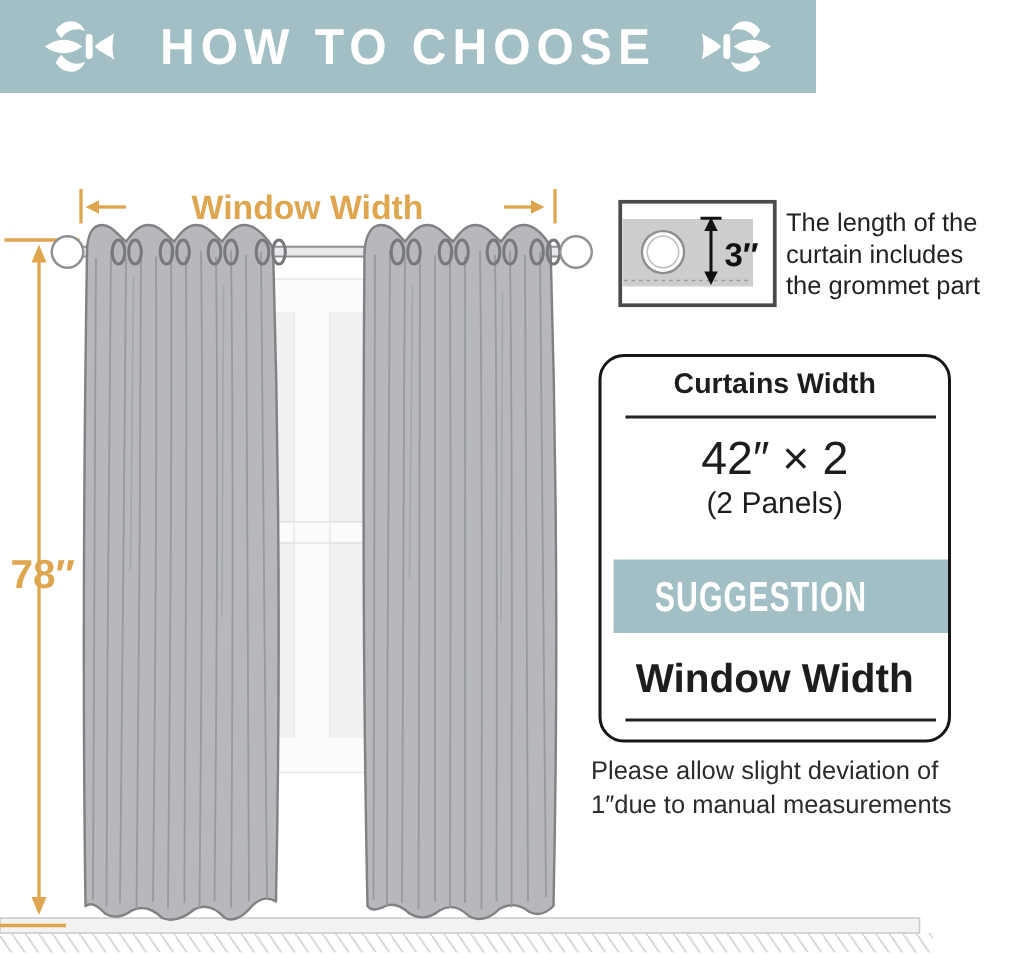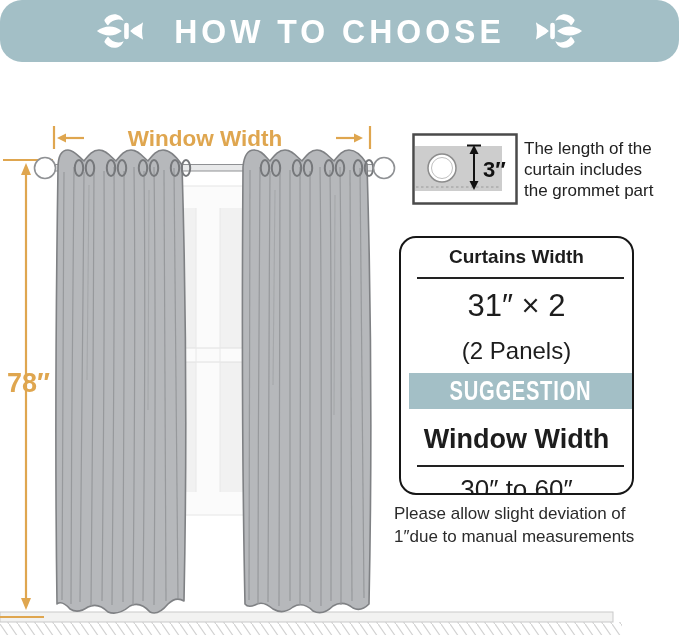--- a/index.html
+++ b/index.html
@@ -5,22 +5,22 @@
   :root{
     --teal:#a3bfc6; --gold:#dfa64f; --ink:#1d1d1d;
     --curtain:#b6b8bb; --curtain-line:#7f8184; --fold:#97999c; --fold2:#a5a7aa;
   }
   *{margin:0;padding:0;box-sizing:border-box;}
   html,body{background:#ffffff;}
   body{font-family:"Liberation Sans", sans-serif;}
   #app{position:relative;width:679px;height:636px;background:#fff;overflow:hidden;}
 
   
-  .banner{position:absolute;left:0;top:0;width:679px;height:62px;background:var(--teal);
-    display:flex;align-items:center;justify-content:center;gap:26px;z-index:3;border-radius:22px;}
+  .banner{position:absolute;left:0;top:0;width:544px;height:62px;background:var(--teal);
+    display:flex;align-items:center;justify-content:center;gap:26px;z-index:3;}
   .banner-title{color:#fff;font-size:32px;font-weight:800;letter-spacing:4px;
     transform:scaleY(1.05);white-space:nowrap;}
   .fleur{width:56px;height:48px;flex:0 0 auto;}
   .fleur.left{transform:rotate(-90deg);}
   .fleur.right{transform:rotate(90deg);}
 
   
   .scene{position:absolute;left:0;top:0;width:679px;height:636px;z-index:1;}
   .gold-text{fill:var(--gold);font-weight:700;}
   .gold-stroke{stroke:var(--gold);}
@@ -31,23 +31,23 @@
     font-size:17px;line-height:1.23;color:#222;}
   .add-note{position:absolute;left:402px;top:205px;width:276px;z-index:2;
     font-size:16.5px;color:#222;white-space:nowrap;}
 
   .size-table{position:absolute;left:399px;top:236px;width:235px;height:259px;z-index:2;
     border:2.5px solid #161616;border-radius:17px;background:#fff;overflow:hidden;
     text-align:center;color:var(--ink);}
   .st-header{font-size:19px;font-weight:700;margin-top:9px;line-height:1.1;}
   .st-divider{border-top:2px solid #222;margin:9px 8px 0 16px;height:0;}
   .st-value{font-size:31px;font-weight:400;margin-top:11px;line-height:1.05;}
-  .st-detail{font-size:24px;font-weight:400;margin-top:16px;line-height:1.05;}
-  .st-band{height:36px;margin-top:9px;margin-left:8px;background:var(--teal);
-    display:flex;align-items:center;justify-content:center;}
+  .st-detail{font-size:20px;font-weight:400;margin-top:4px;line-height:1.05;}
+  .st-band{height:49px;margin-top:26px;margin-left:8px;background:var(--teal);
+    display:flex;align-items:center;justify-content:flex-start;}
   .st-band span{color:#fff;font-size:28px;font-weight:800;letter-spacing:1px;
     transform:scaleX(0.72);display:inline-block;white-space:nowrap;}
   .st-header2{font-size:27px;font-weight:700;margin-top:16px;line-height:1.1;}
   .st-divider2{border-top:2px solid #222;margin:11px 8px 0 16px;height:0;}
   .st-value2{font-size:26px;font-weight:400;margin-top:8px;line-height:1.1;}
 
   .footer-note{position:absolute;left:394px;top:503px;width:264px;z-index:2;
     font-size:17px;line-height:1.33;color:#2b2b2b;}
 </style>
 </head>
@@ -219,21 +219,21 @@
     <polygon points="62,57 57.5,48 66.5,48" fill="#111111"></polygon>
     <text x="71" y="44" font-size="22" font-weight="700" fill="#111111" font-family="Liberation Sans, sans-serif">3″</text>
   </svg>
 
   <div class="grommet-caption">The length of the curtain includes the grommet part</div>
 
 
   <section class="size-table">
     <div class="st-header">Curtains Width</div>
     <div class="st-divider"></div>
-    <div class="st-value">31″ × 2</div>
+    <div class="st-value">42″ × 2</div>
     <div class="st-detail">(2 Panels)</div>
     <div class="st-band">
       <span>SUGGESTION</span>
     </div>
     <div class="st-header2">Window Width</div>
     <div class="st-divider2"></div>
     <div class="st-value2">30″ to 60″</div>
   </section>
 
   <div class="footer-note">Please allow slight deviation of 1″due to manual measurements</div>

